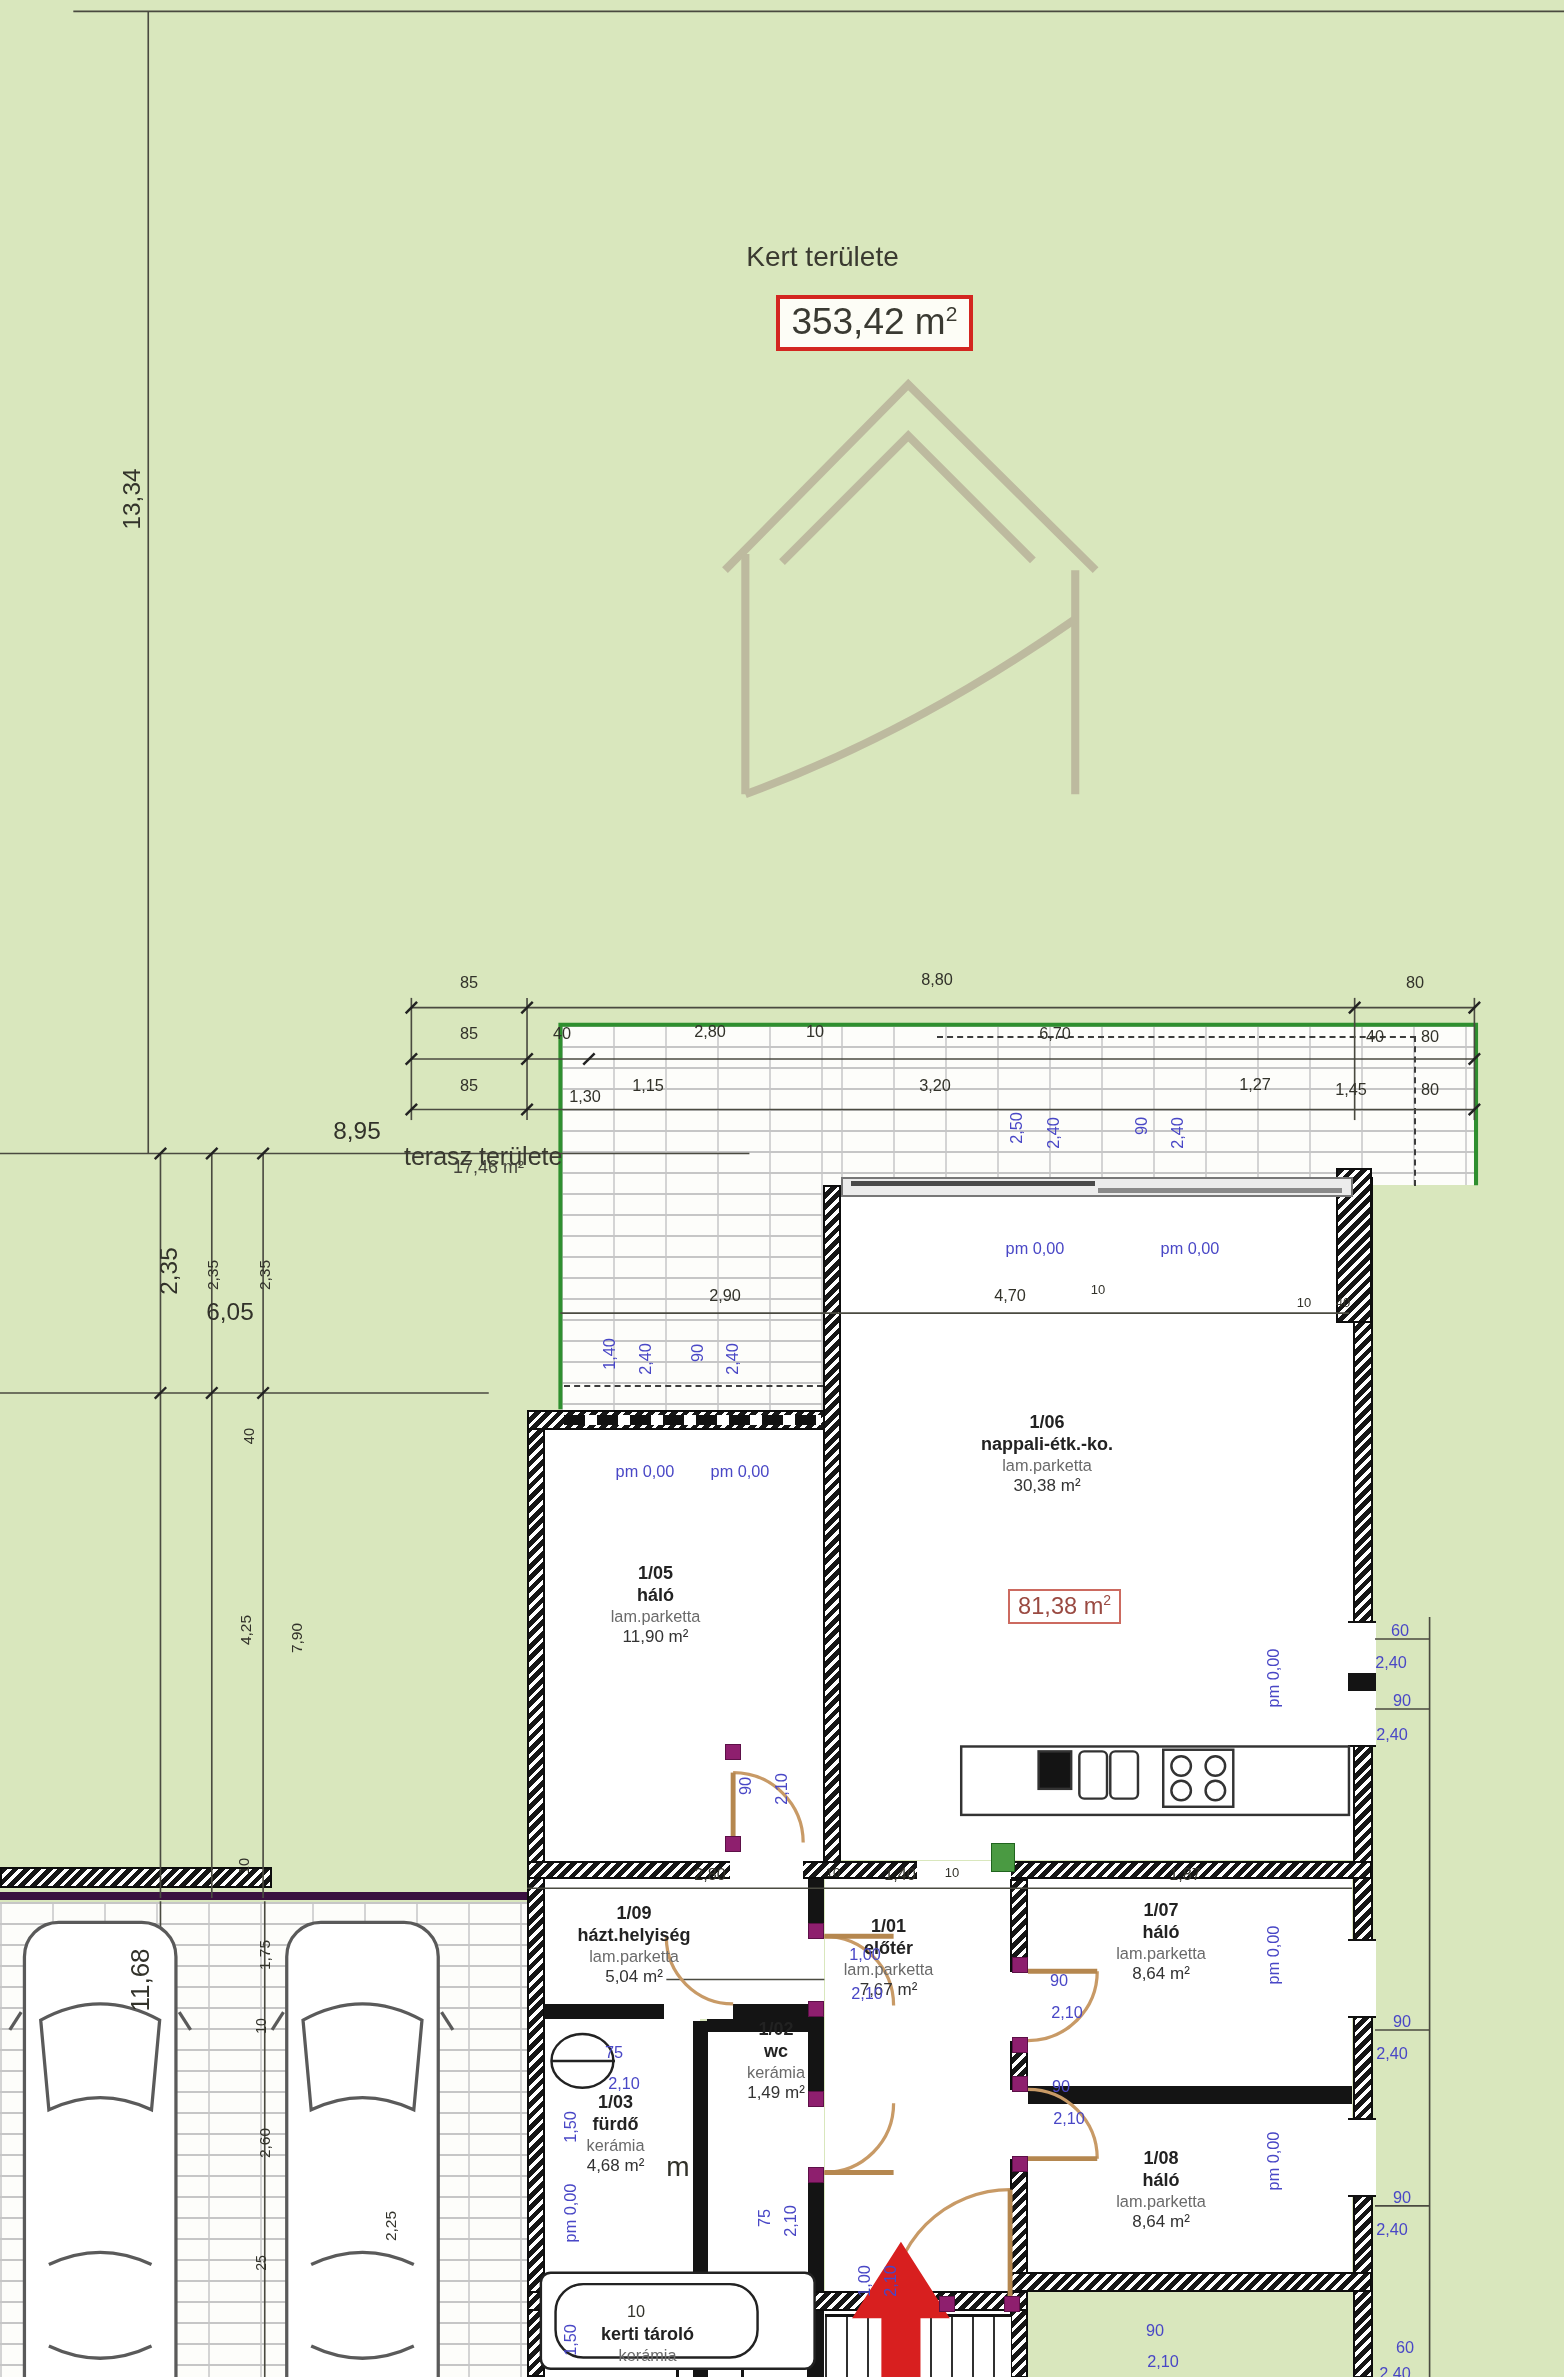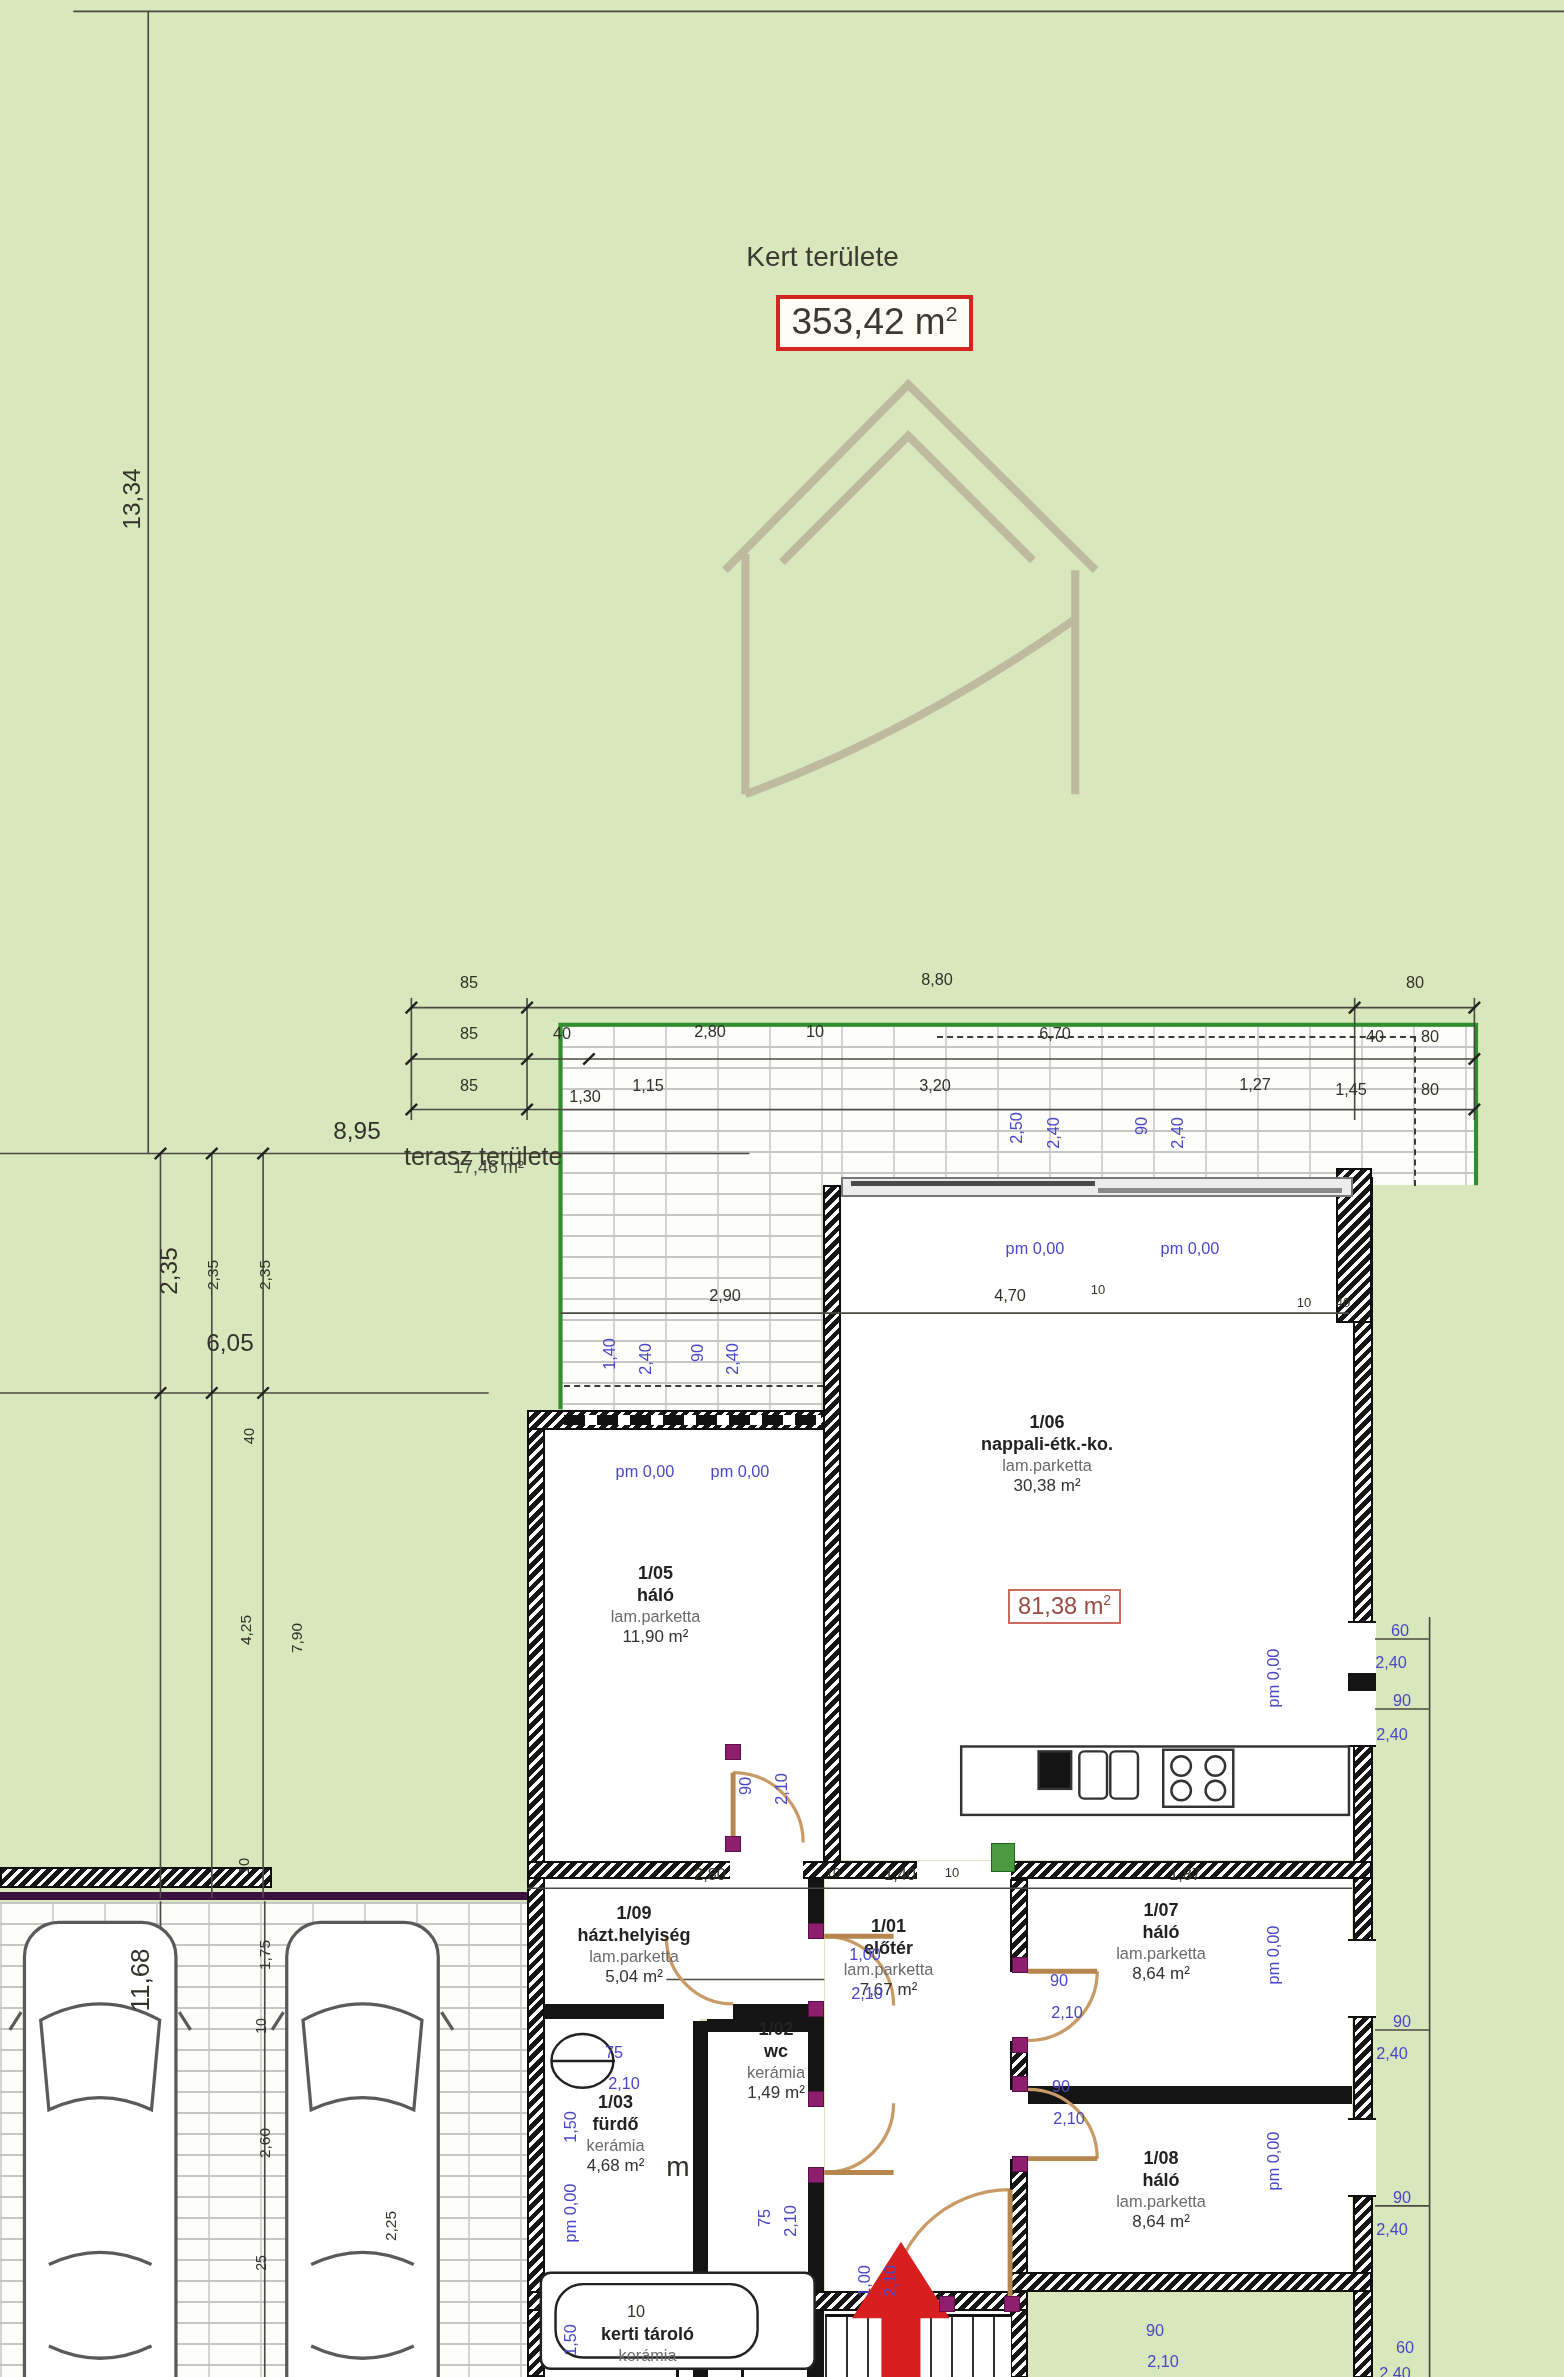--- a/index.html
+++ b/index.html
@@ -324,21 +324,21 @@
       <span class="dl" style="left: 710px; top: 1874px;">2,80</span>
       <span class="dl" style="left: 833px; top: 1872px; font-size: 13px;">10</span>
       <span class="dl" style="left: 900px; top: 1874px;">1,40</span>
       <span class="dl" style="left: 952px; top: 1872px; font-size: 13px;">10</span>
       <span class="dl" style="left: 1185px; top: 1874px;">1,87</span>
       <span class="dl r" style="left: 132px; top: 499px; font-size: 24.4px;">13,34</span>
       <span class="dl" style="left: 357px; top: 1131px; font-size: 24.4px;">8,95</span>
       <span class="dl r" style="left: 169px; top: 1271px; font-size: 24.4px;">2,35</span>
       <span class="dl r" style="left: 213px; top: 1275px; font-size: 15.5px;">2,35</span>
       <span class="dl r" style="left: 265px; top: 1275px; font-size: 15.5px;">2,35</span>
-      <span class="dl" style="left: 230px; top: 1343px; font-size: 24.4px;">6,05</span>
+      <span class="dl" style="left: 230px; top: 1312px; font-size: 24.4px;">6,05</span>
       <span class="dl r" style="left: 249px; top: 1436px; font-size: 14.7px;">40</span>
       <span class="dl r" style="left: 246px; top: 1630px; font-size: 15.5px;">4,25</span>
       <span class="dl r" style="left: 297px; top: 1638px; font-size: 15.5px;">7,90</span>
       <span class="dl r" style="left: 244px; top: 1866px; font-size: 14.7px;">10</span>
       <span class="dl r" style="left: 140px; top: 1980px; font-size: 26px;">11,68</span>
       <span class="dl r" style="left: 265px; top: 1955px; font-size: 15.5px;">1,75</span>
       <span class="dl r" style="left: 261px; top: 2026px; font-size: 14px;">10</span>
       <span class="dl r" style="left: 265px; top: 2143px; font-size: 15.5px;">2,60</span>
       <span class="dl r" style="left: 261px; top: 2263px; font-size: 14px;">25</span>
       <span class="dl r" style="left: 391px; top: 2226px; font-size: 15.5px;">2,25</span>

